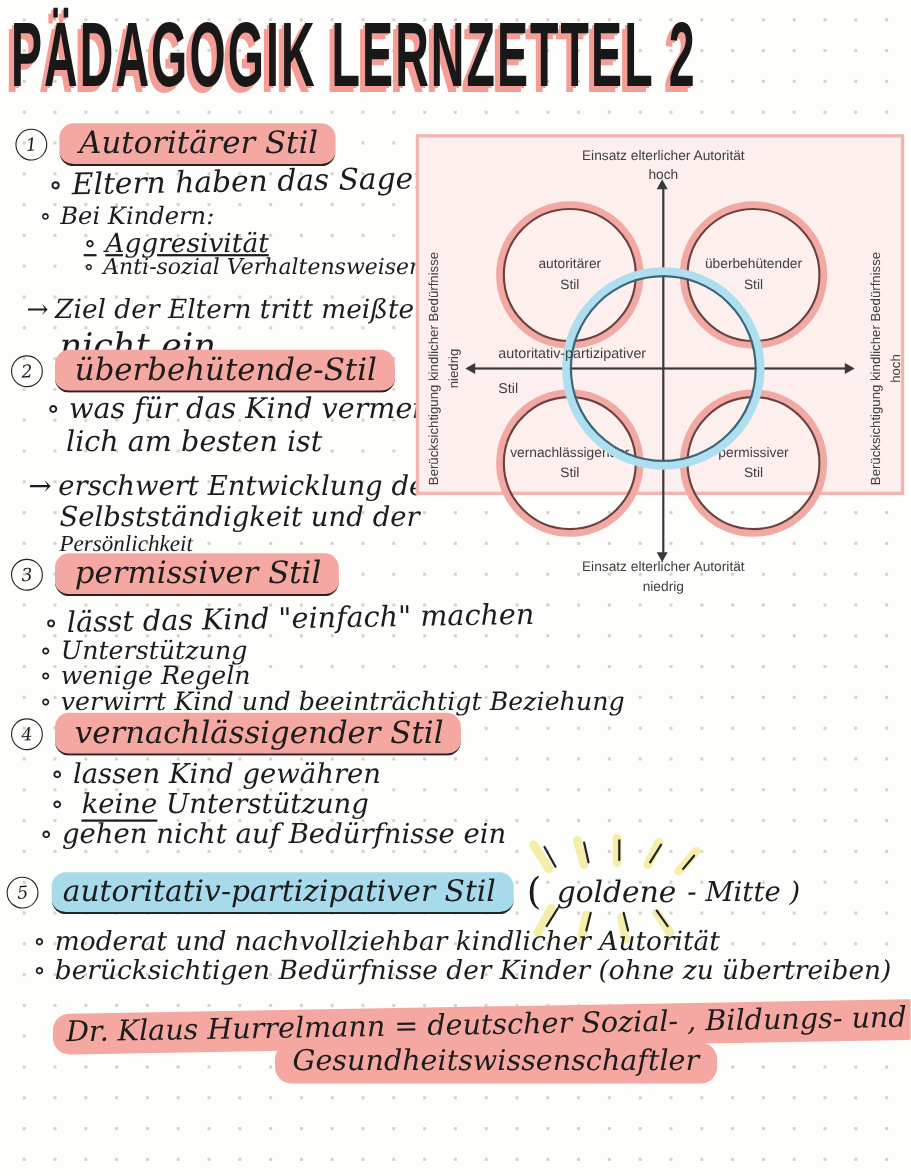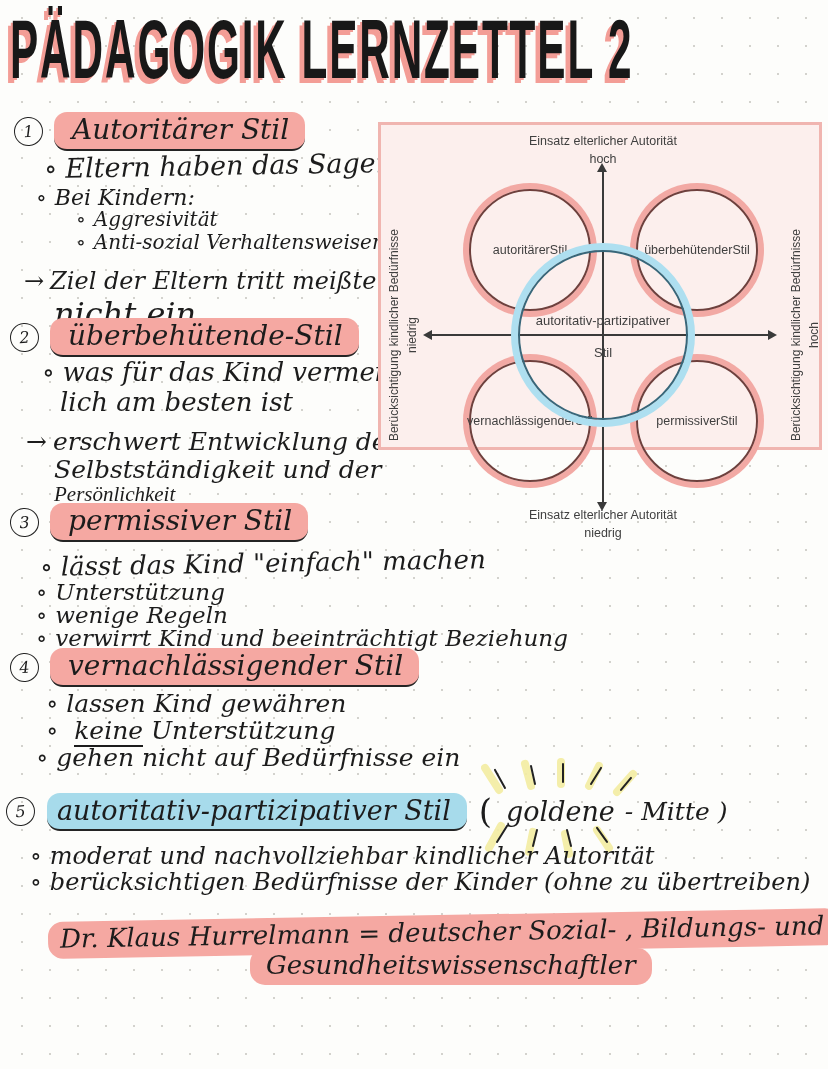--- a/index.html
+++ b/index.html
@@ -50,29 +50,29 @@
   }
   .dlabel{position:absolute;text-align:center;font-size:12.5px;line-height:1.4;color:var(--diagram-text,#3f3f3f);}
   .vlabel{position:absolute;width:330px;text-align:center;font-size:12px;line-height:1.5;
     color:var(--diagram-text,#3f3f3f);transform:translate(-50%,-50%) rotate(-90deg);}
   .axis{position:absolute;background:var(--axis-color,#3a3a3a);}
   .ah{position:absolute;width:0;height:0;}
   .qcircle{
     position:absolute;width:122px;height:122px;border-radius:50%;box-sizing:border-box;
     border:2.2px solid var(--circle-pink-stroke,#6e403d);
     box-shadow:0 0 0 6px var(--circle-pink-glow,#f2a9a4);
-    display:flex;flex-direction:row;align-items:center;justify-content:center;
-    font-size:12.5px;line-height:1.5;color:var(--diagram-text,#3f3f3f);text-align:center;z-index:2;margin-left:12px;
+    display:flex;flex-direction:column;align-items:center;justify-content:center;
+    font-size:12.5px;line-height:1.5;color:var(--diagram-text,#3f3f3f);text-align:center;z-index:2;
   }
   .bcircle{
     position:absolute;left:137px;top:125px;width:170px;height:170px;border-radius:50%;box-sizing:border-box;
     border:2.2px solid var(--circle-blue-stroke,#38677a);
     box-shadow:0 0 0 7px var(--circle-blue-glow,#aedff0);z-index:3;
   }
-  .centerlbl{position:absolute;left:72px;width:300px;text-align:center;font-size:13px;color:var(--diagram-text,#3f3f3f);z-index:4;}
+  .centerlbl{position:absolute;left:72px;width:300px;font-size:13px;color:var(--diagram-text,#3f3f3f);z-index:4;}
   
   .s5row{display:flex;align-items:center;gap:12px;}
   .paren{font-size:25px;display:inline-flex;align-items:center;}
   .paren-open{font-size:34px;font-style:normal;margin-right:4px;}
   .golden-wrap{position:relative;display:inline-block;padding:6px 10px;}
   .golden-wrap svg{position:absolute;left:50%;top:50%;transform:translate(-50%,-52%);z-index:0;}
   .gold-word{position:relative;z-index:1;font-size:27px;}
   .r-1{transform:rotate(-1deg);}
 </style>
 </head>
@@ -81,21 +81,21 @@
 <div class="page">
 
   <div class="abs title">PÄDAGOGIK LERNZETTEL 2</div>
 
   <div class="abs sec-head" style="left:14px;top:112px;">
     <span class="num">1</span>
     <span class="hand pill pill-pink">Autoritärer Stil</span>
   </div>
   <div class="abs hand bullet r-1" style="left:44px;top:150px;font-size:27px;">Eltern haben das Sagen</div>
   <div class="abs hand bullet" style="left:36px;top:185px;font-size:22px;">Bei Kindern:</div>
-  <div class="abs hand bullet" style="left:76px;top:208px;font-size:20px;">Aggresivität</div>
+  <div class="abs hand bullet" style="left:76px;top:208px;font-size:24px;text-decoration:underline;">Aggresivität</div>
   <div class="abs hand bullet" style="left:76px;top:231px;font-size:20px;">Anti-sozial Verhaltensweisen</div>
   <div class="abs hand arrowline" style="left:24px;top:268px;font-size:24px;">Ziel der Eltern tritt meißtens</div>
   <div class="abs hand" style="left:54px;top:296px;font-size:32px;font-style:italic;">nicht ein</div>
 
   <div class="abs sec-head" style="left:10px;top:318px;">
     <span class="num">2</span>
     <span class="hand pill pill-pink">überbehütende-Stil</span>
   </div>
   <div class="abs hand bullet" style="left:42px;top:358px;font-size:26px;">was für das Kind vermeind-</div>
   <div class="abs hand" style="left:60px;top:388px;font-size:26px;">lich am besten ist</div>

